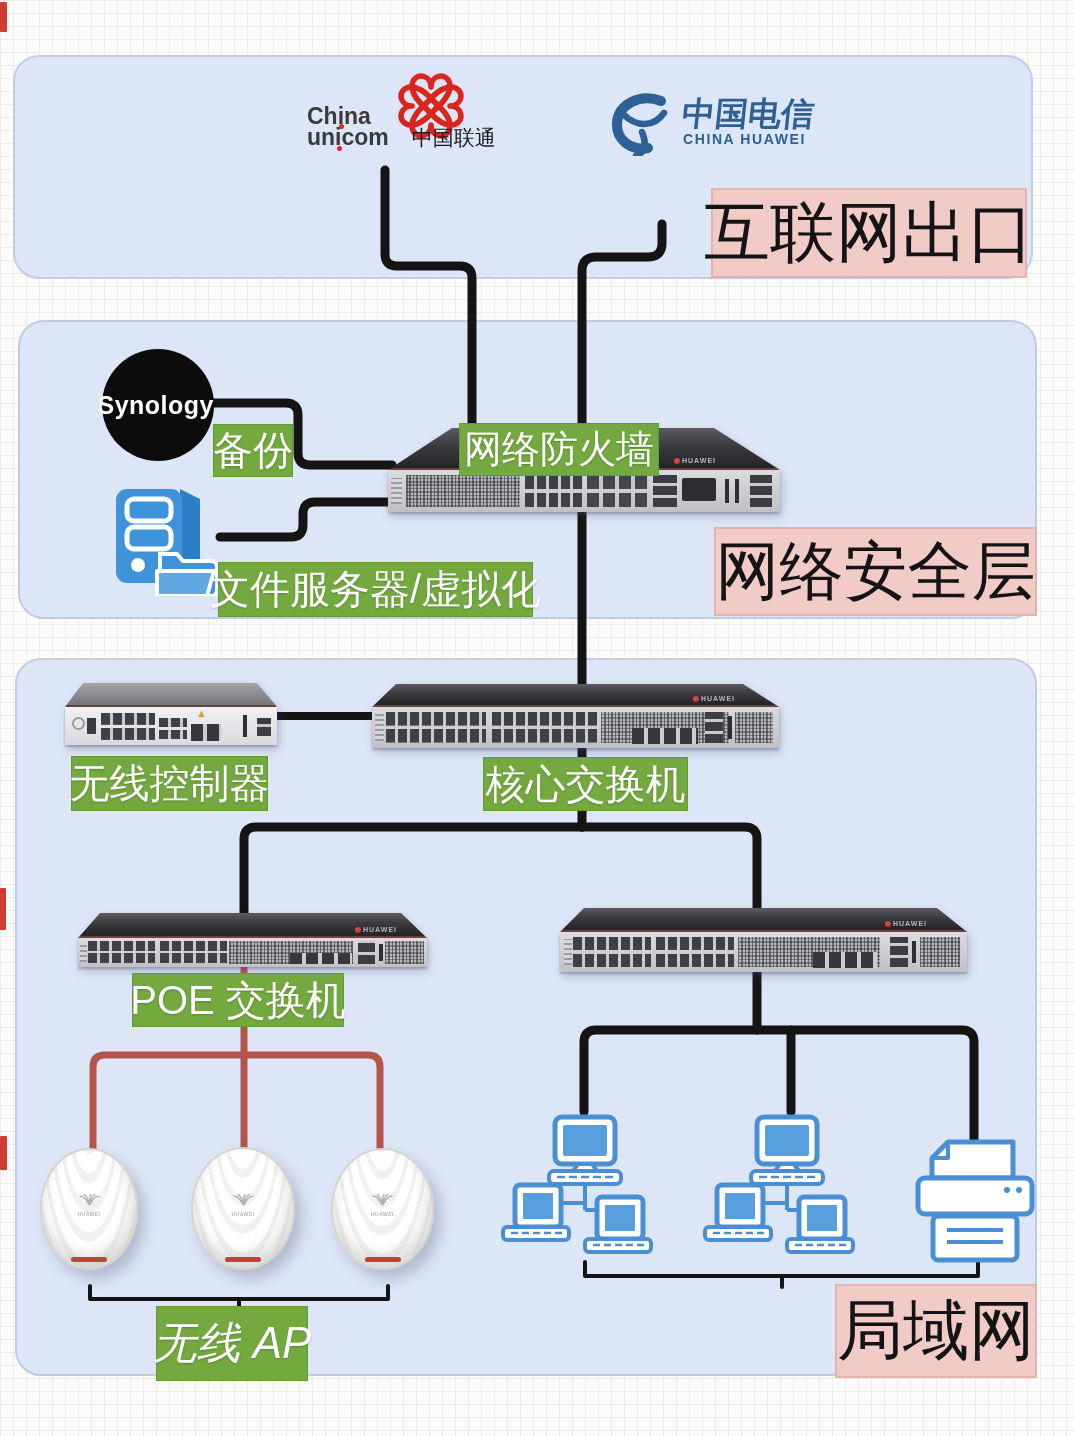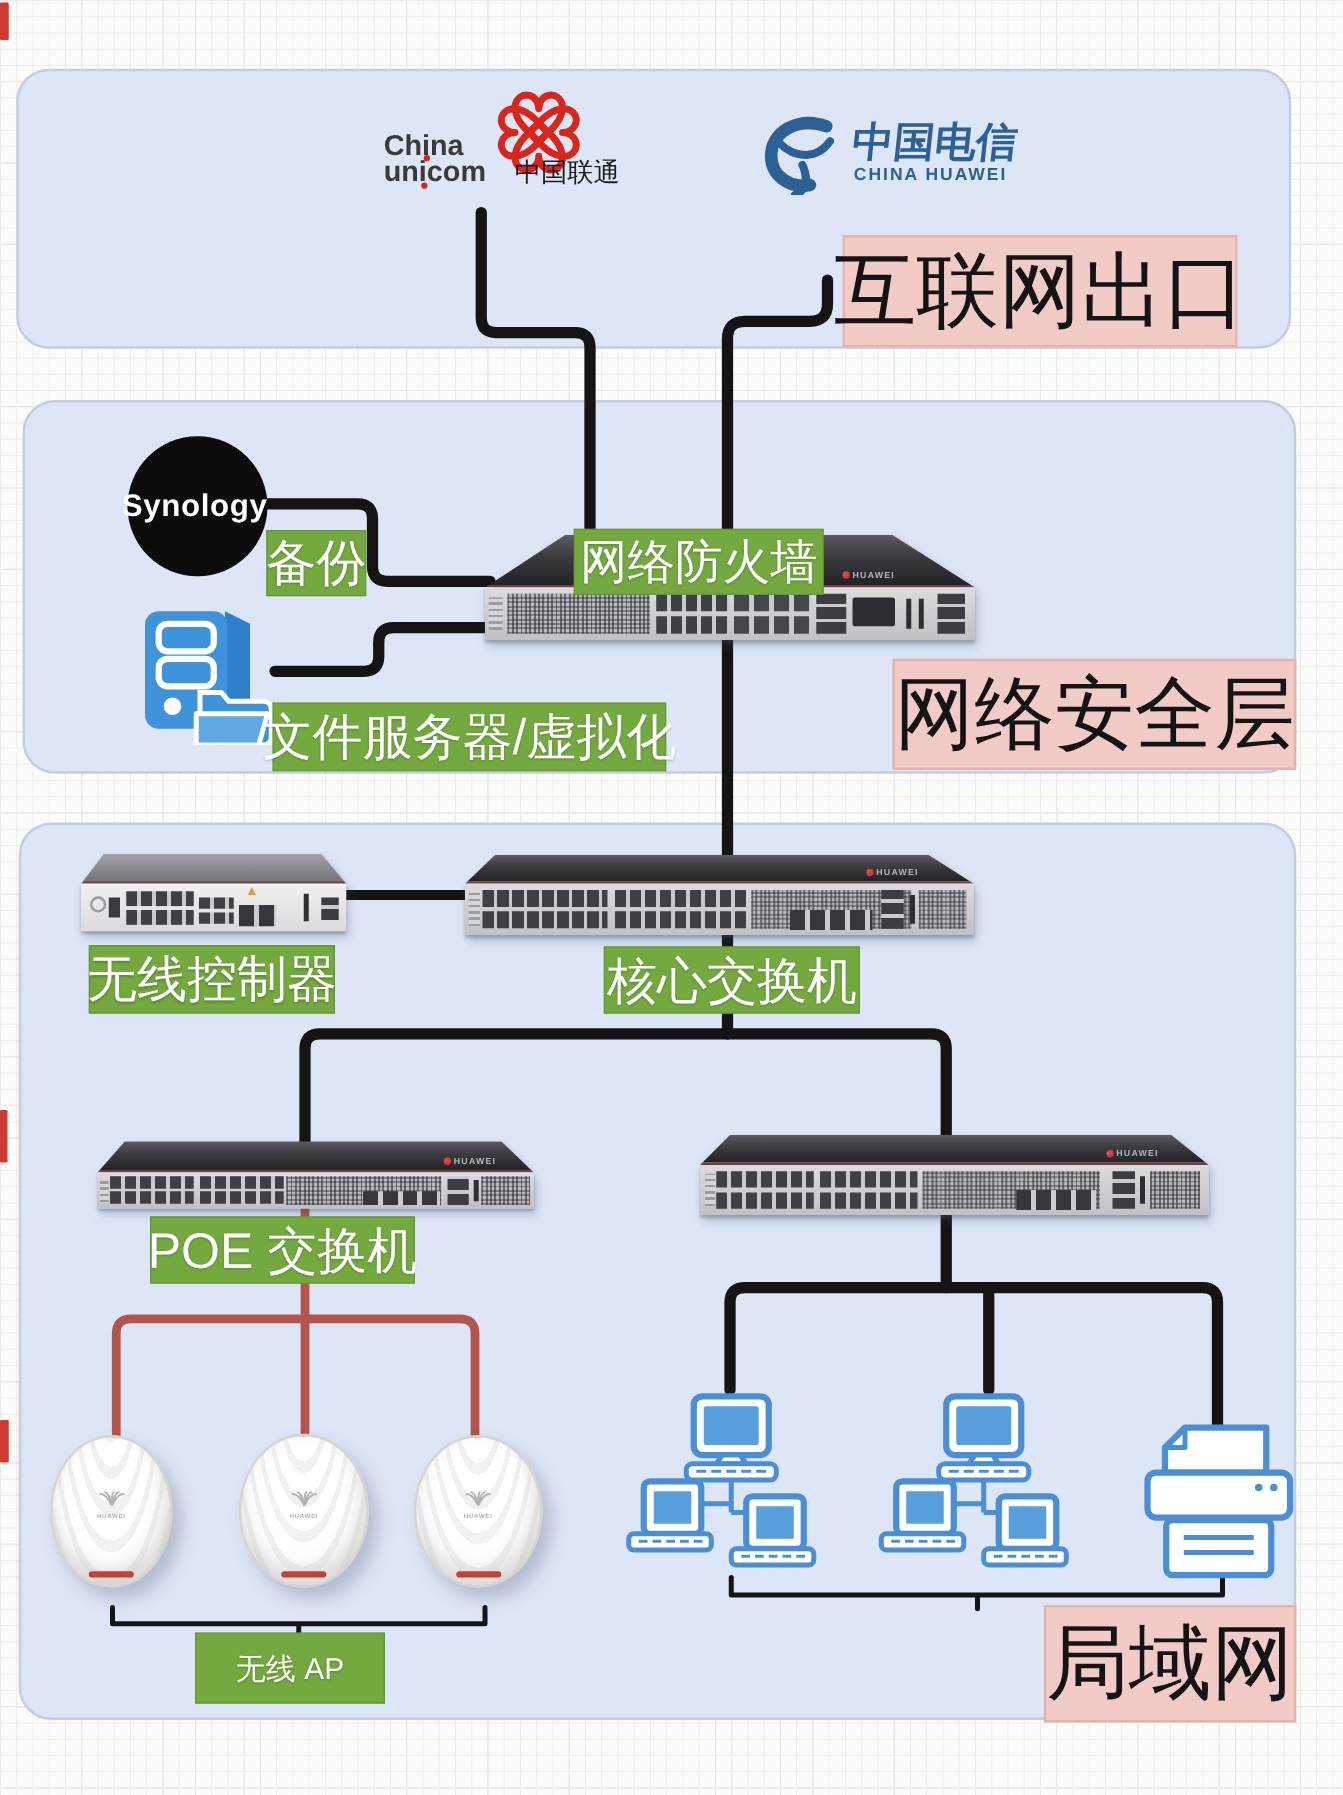--- a/index.html
+++ b/index.html
@@ -122,21 +122,21 @@
   <svg class="abs z4" style="left:609px;top:92px;" width="66" height="64" viewBox="0 0 66 64">
     <g fill="none" stroke="#2d6094" stroke-linecap="round">
       <path stroke-width="10" d="M52,9 C30,1 9,13 8,31 C7,48 22,59 39,56"></path>
       <path stroke-width="6.5" d="M14,22 C28,36 45,35 55,21"></path>
       <path stroke-width="6.5" d="M33,40 C38,52 36,60 27,64"></path>
     </g>
   </svg>
   <div class="ct-cn" style="left:682px;top:92px;font-size:33px;">中国电信</div>
   <div class="ct-en" style="left:683px;top:131px;font-size:14px;">CHINA HUAWEI</div>
 
-  <div class="plabel" style="left:674px;top:188px;width:316px;height:90px;font-size:66px;justify-content:center;">
+  <div class="plabel" style="left:711px;top:188px;width:316px;height:90px;font-size:66px;justify-content:center;">
     <span>互联网出口</span>
   </div>
   <div class="plabel" style="left:714px;top:527px;width:323px;height:89px;font-size:64px;">
     <span>网络安全层</span>
   </div>
   <div class="plabel" style="left:835px;top:1284px;width:202px;height:94px;font-size:66px;">
     <span>局域网</span>
   </div>
 
   <div class="syn" style="left:102px;top:349px;width:112px;height:112px;font-size:25px;justify-content:flex-end;">
@@ -223,21 +223,21 @@
       <div class="strip" style="left:2px;width:7px;"></div>
       <div class="pg" style="left:10px;width:67px;"></div>
       <div class="pg" style="left:82px;width:67px;"></div>
       <div class="vent" style="left:151px;width:124px;"></div>
       <div class="sfpr" style="left:212px;width:62px;"></div>
       <div class="mgm" style="left:280px;width:17px;"></div>
       <div class="usb" style="left:301px;"></div>
       <div class="vent" style="left:307px;width:39px;"></div>
     </div>
   </div>
-  <div class="glabel" style="left:120px;top:973px;width:212px;height:54px;font-size:40px;">
+  <div class="glabel" style="left:132px;top:973px;width:212px;height:54px;font-size:40px;">
     <span>POE 交换机</span>
   </div>
 
   <div class="device" style="left:560px;top:908px;width:407px;height:64px;">
     <div class="dtop" style="height:24px;--il:24px;--ir:30px;">
       <div class="hbrand" style="right:40px;bottom:3px;"><span class="hdot"></span><span>HUAWEI</span></div>
     </div>
     <div class="dfront" style="height:40px;">
       <div class="strip" style="left:4px;width:8px;"></div>
       <div class="pg" style="left:13px;width:78px;"></div>
@@ -271,21 +271,21 @@
   <div class="ap" style="left:331px;top:1148px;width:103px;height:122px;">
     <div class="aplogo">
       <svg width="22" height="12" viewBox="0 0 22 12">
           <path d="M11,12 C7,4 4,2 1,3 M11,12 C9,3 7,1 5,1 M11,12 C11,2 12,1 13,1 M11,12 C13,3 15,1 17,1 M11,12 C15,4 18,2 21,3" stroke="#b3b3b0" stroke-width="1.6" fill="none"></path>
         </svg>
       <span class="brandtxt">HUAWEI</span>
     </div>
     <div class="redbar"></div>
   </div>
 
-  <div class="glabel" style="left:156px;top:1306px;width:152px;height:57px;font-size:24px;">
+  <div class="glabel" style="left:156px;top:1306px;width:152px;height:75px;font-size:44px;font-style:italic;">
     <span>无线 AP</span>
   </div>
 
   <svg class="abs z3" style="left:485px;top:1100px;" width="200" height="165" viewBox="0 0 200 165">
     <g stroke="#4a8fd4" fill="#ffffff" stroke-width="5" stroke-linejoin="round">
       <path d="M100,84 V110 M100,103 H76 M100,110 H112" fill="none" stroke-width="4"></path>
       <rect x="70" y="17" width="60" height="47" rx="7"></rect>
       <rect x="78" y="25" width="44" height="31" rx="2" fill="#58a0dd" stroke="none"></rect>
       <path d="M93,64 L107,64 L112,71 L88,71 Z" stroke-width="4"></path>
       <rect x="64" y="71" width="72" height="13" rx="5" stroke-width="4"></rect>

